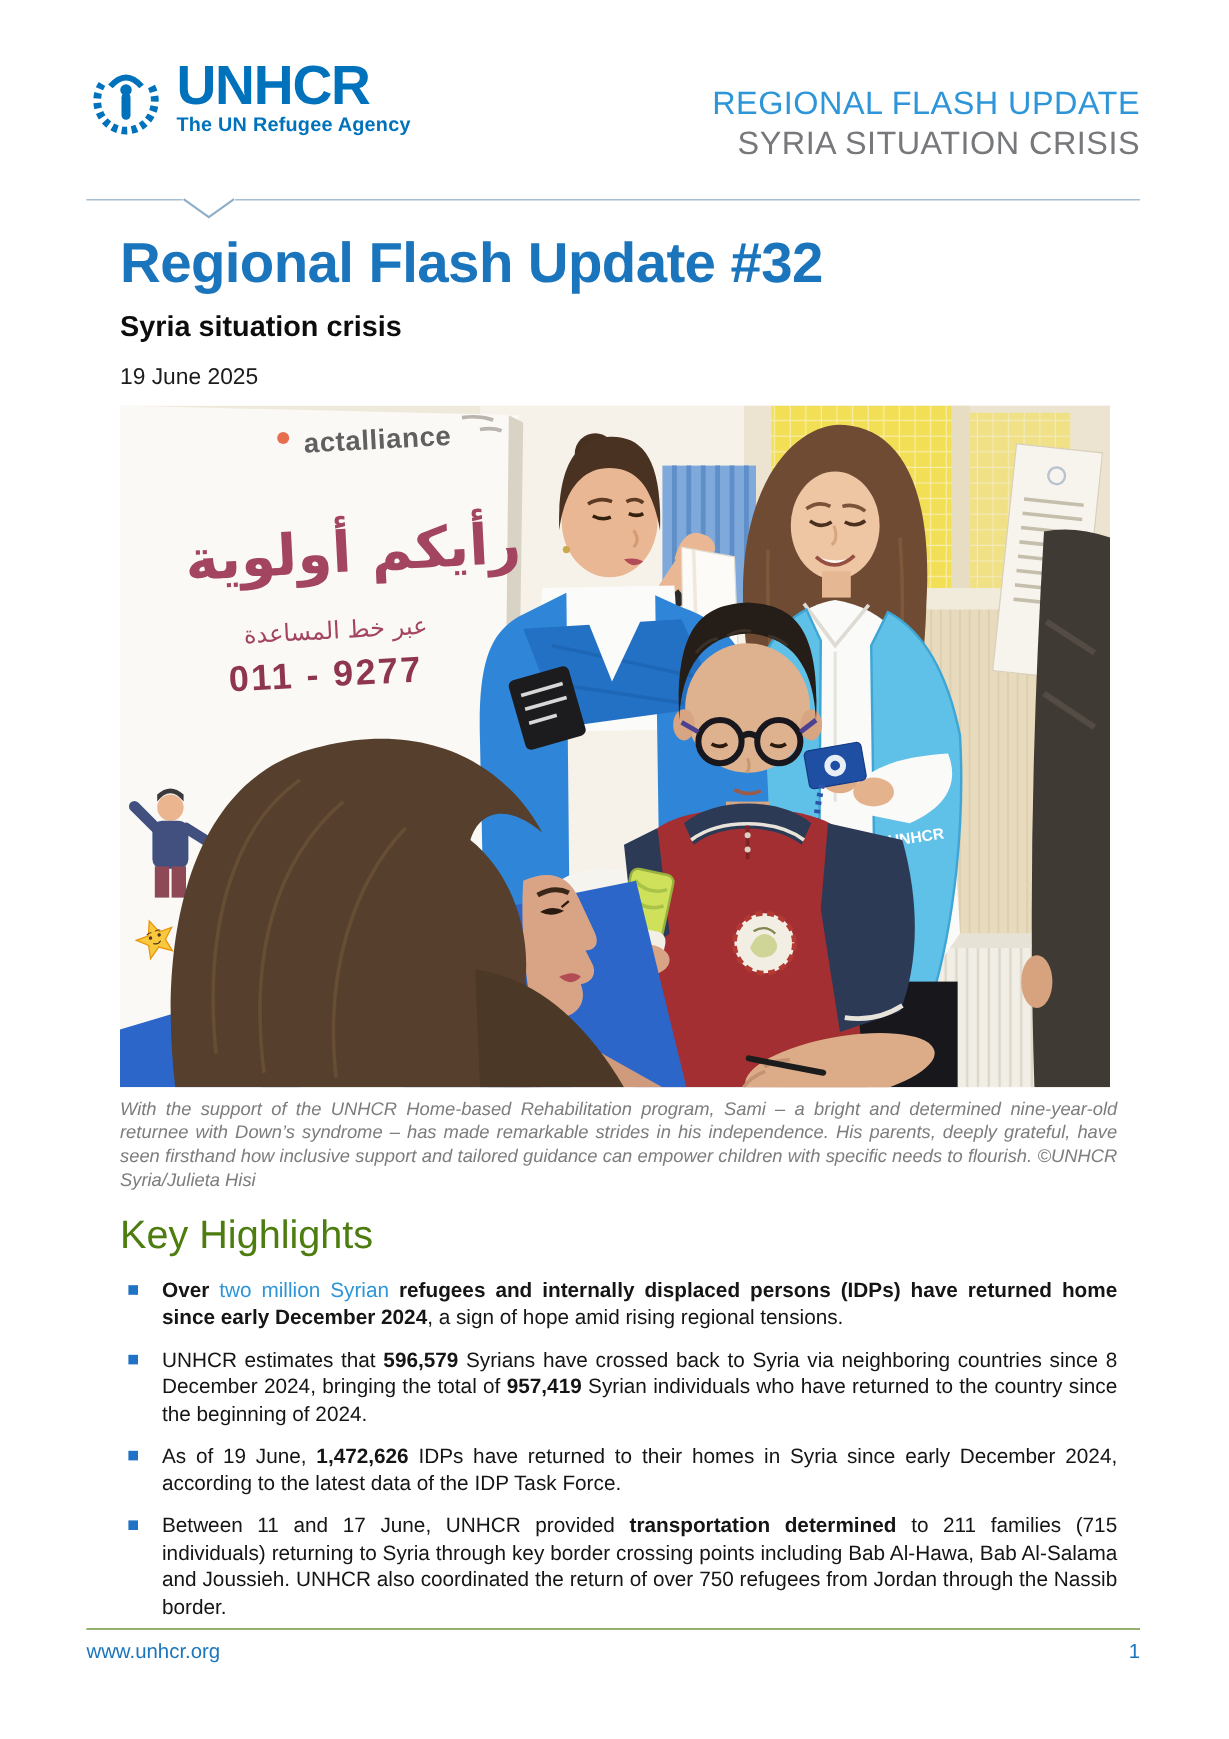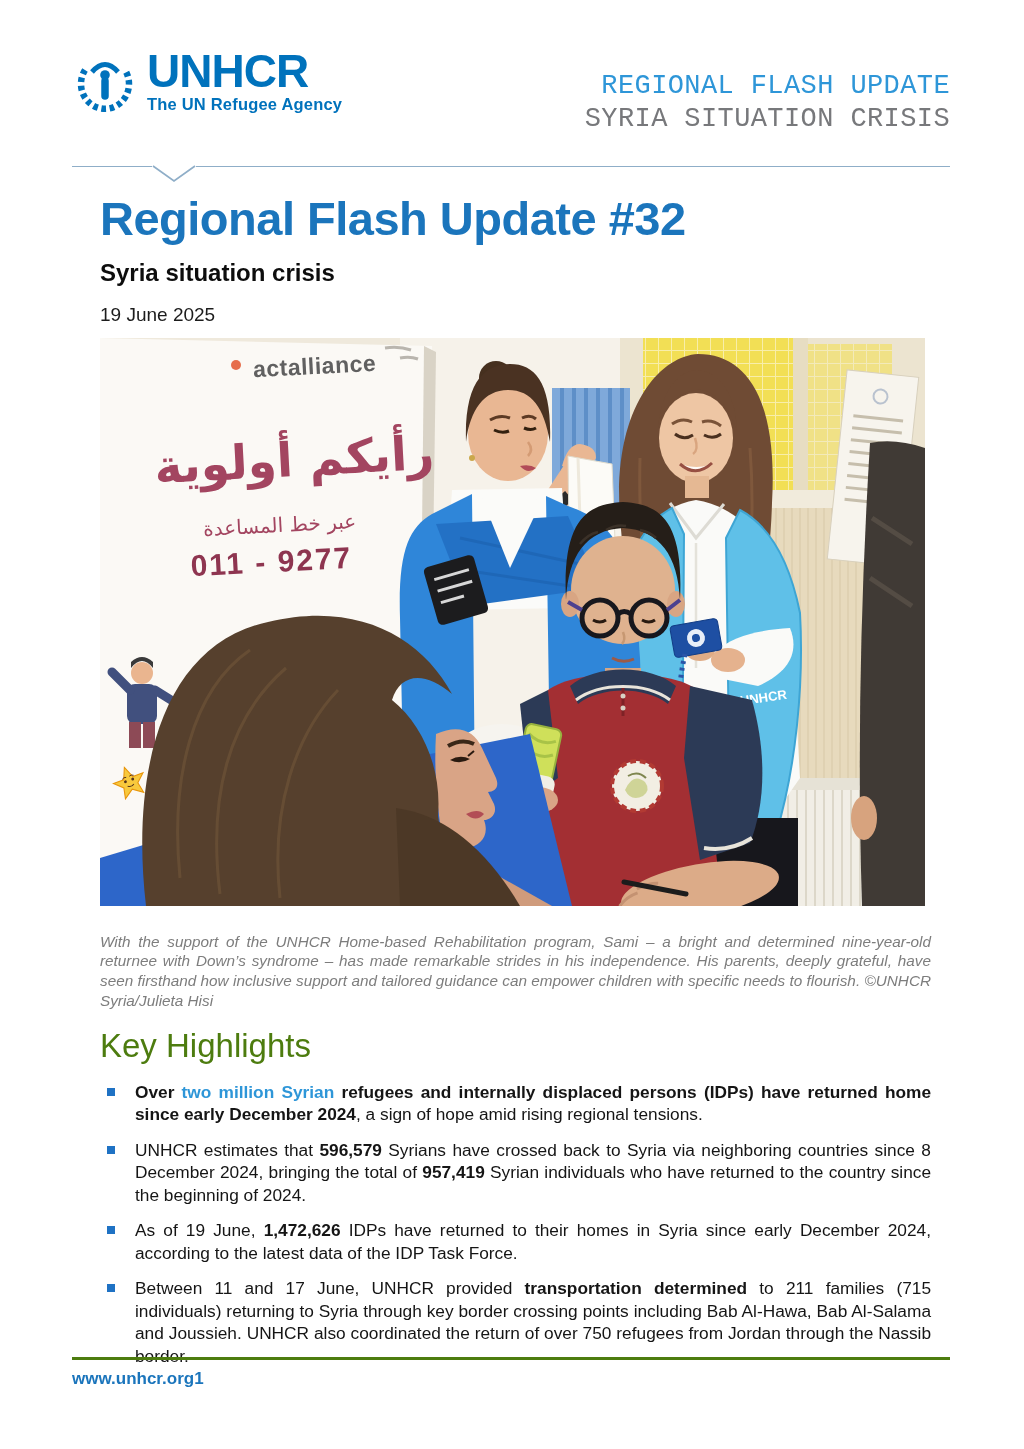--- a/index.html
+++ b/index.html
@@ -6,44 +6,44 @@
   .page{
     width:1024px;height:1449px;position:relative;background:#ffffff;overflow:hidden;
     font-family:"Liberation Sans","DejaVu Sans",sans-serif;color:#1a1a1a;
   }
   
   .masthead{display:flex;justify-content:space-between;align-items:flex-start;padding:50px 74px 0 73px;}
   .logo{display:flex;gap:10px;align-items:flex-start;}
   .logo-textcol{display:flex;flex-direction:column;}
   .logo-name{font-size:46px;font-weight:bold;color:#0072BC;line-height:0.92;letter-spacing:-1px;}
   .logo-tagline{font-size:16.5px;font-weight:bold;color:#0072BC;margin-top:3px;letter-spacing:0.2px;}
-  .doc-meta{text-align:right;padding-top:20px;line-height:1.22;font-family:Liberation Mono, monospace;}
+  .doc-meta{text-align:right;padding-top:20px;line-height:1.22;}
   .doc-type{font-size:27px;color:#2E96D8;letter-spacing:0.4px;}
   .doc-subject{font-size:27px;color:#77787B;letter-spacing:0.4px;}
   
   .rule{margin:30px 74px 0 72px;border-top:1.6px solid #8FAEC8;position:relative;height:18px;}
   .chevron{position:absolute;left:80px;top:-2px;}
   
   .content{padding:0 100px 0 100px;}
   .title{font-size:47px;font-weight:bold;color:#1B75BC;margin:8px 0 0 0;letter-spacing:-0.5px;line-height:1.12;}
   .subtitle{font-size:24px;font-weight:bold;color:#0d0d0d;margin:13px 0 0 0;}
   .date{font-size:19px;color:#1c1c1c;margin-top:17px;}
   figure{margin:12px 0 0 0;padding:0;width:825px;}
   figure svg{display:block;}
-  figcaption{margin-top:26px;width:831px;font-size:15.3px;font-style:italic;color:#7d7d7d;line-height:1.3;text-align:justify;}
+  figcaption{margin-top:9px;width:831px;font-size:15.3px;font-style:italic;color:#7d7d7d;line-height:1.3;text-align:justify;}
   .kh-heading{font-size:33px;font-weight:400;color:#4d7c0f;margin:16px 0 0 0;line-height:1.15;}
   .bullets{margin-top:16px;}
   .bullet{display:flex;margin-bottom:13px;width:831px;}
   .marker{width:8px;height:8px;background:#1F72C4;margin:7px 0 0 7px;flex:none;}
   .bullet-text{margin:0 0 0 20px;font-size:17.3px;line-height:1.3;color:#151515;text-align:justify;}
   .b{font-weight:bold;}
-  .link{color:#2E96D8;font-weight:bold;text-decoration:none;cursor:pointer;}
-  
-  .footer{position:absolute;left:72px;right:74px;top:1357px;border-top:3px solid #4d7c0f;padding-top:9px;
-          display:flex;font-size:17px;color:#1B75BC;font-weight:bold;}
+  .link{color:#2E96D8;font-weight:normal;text-decoration:none;cursor:pointer;}
+  
+  .footer{position:absolute;left:72px;right:74px;top:1357px;border-top:1px solid #4d7c0f;padding-top:9px;
+          display:flex;justify-content:space-between;font-size:17px;color:#1B75BC;}
   .footer a{color:#1B75BC;text-decoration:none;cursor:pointer;}
 </style>
 </head>
 <body>
 
 <div class="page">
 
   <header class="masthead">
     <div class="logo">
       <svg width="64" height="66" viewBox="0 0 64 66">

